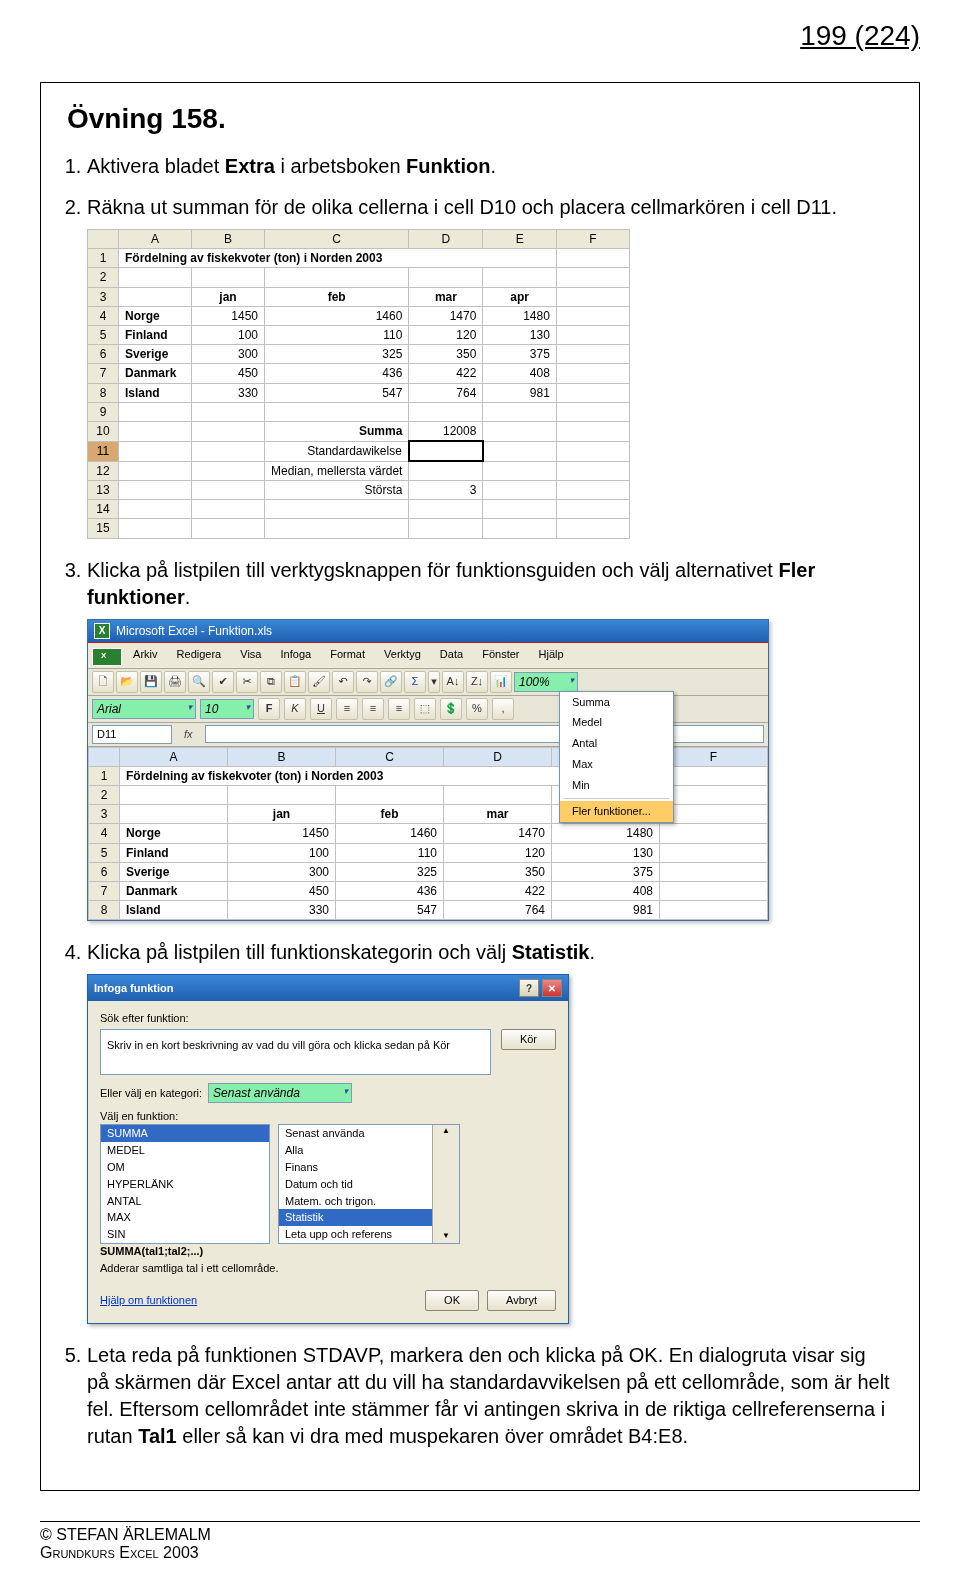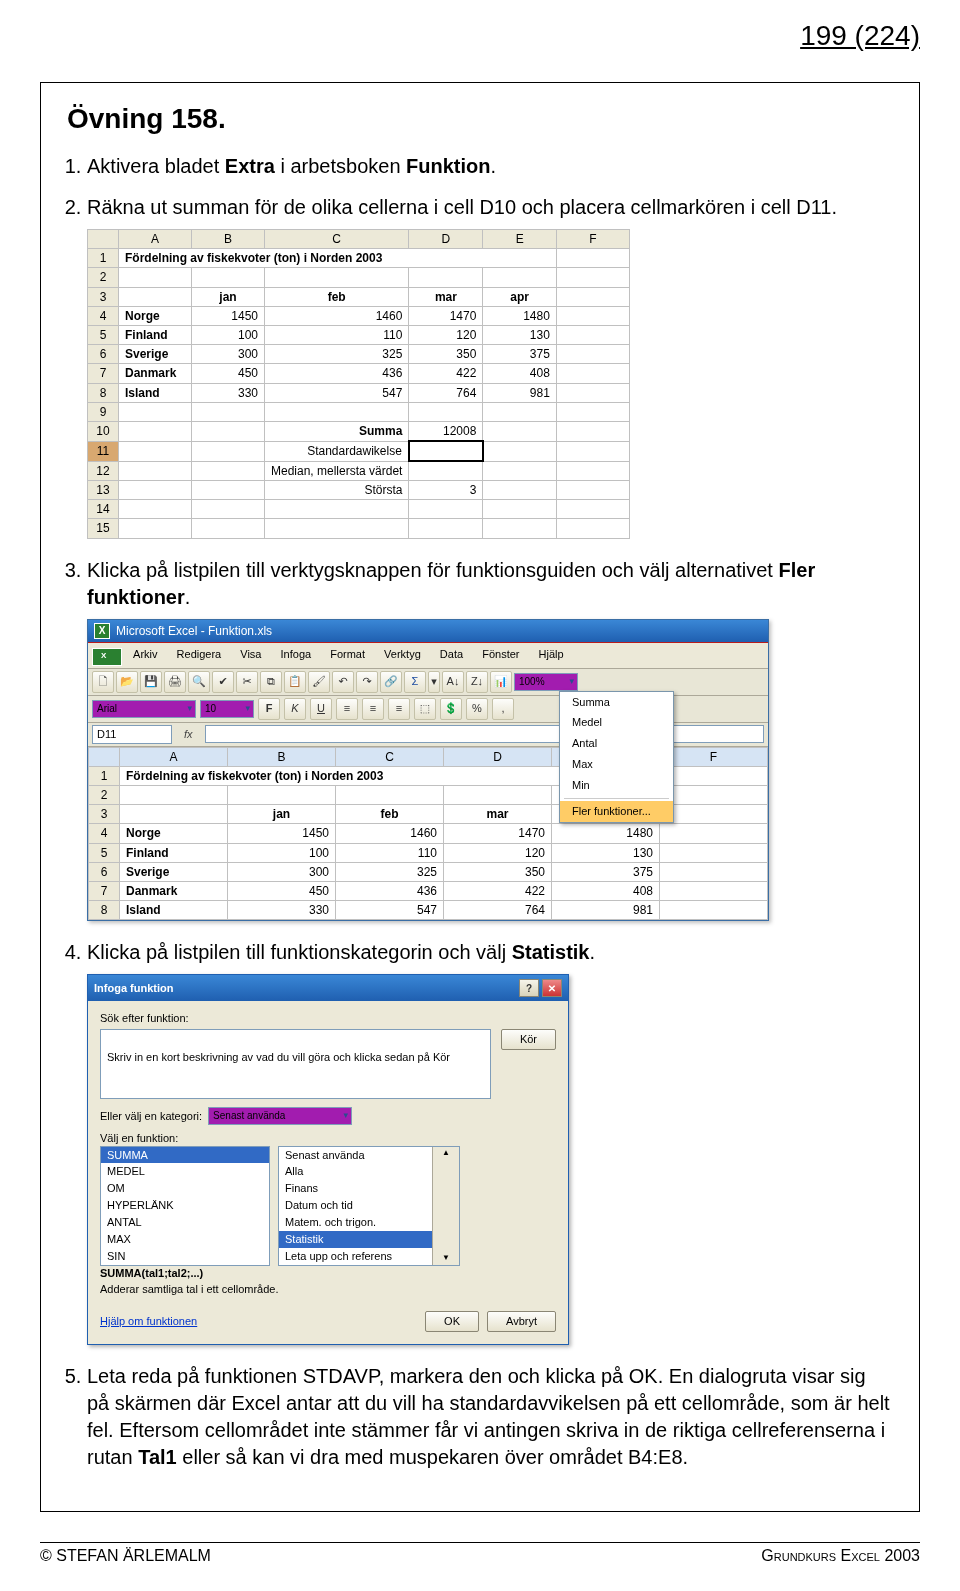--- a/index.html
+++ b/index.html
@@ -27,21 +27,21 @@
   .excel { border:1px solid #3a6ea5; width:680px; font-family: Tahoma, Arial, sans-serif; font-size:11px; margin:8px 0 18px 0; box-shadow:2px 2px 4px rgba(0,0,0,0.25);}
   .titlebar { background:linear-gradient(#3a87d6,#1f5fb0); color:#fff; padding:3px 6px; display:flex; align-items:center; gap:6px; font-size:12px;}
   .xicon { width:14px; height:14px; background:#2a8030; color:#fff; display:inline-flex; align-items:center; justify-content:center; font-weight:bold; font-size:10px; border:1px solid #fff;}
   .menubar { background:#ece9d8; padding:2px 4px; border-top:1px solid #b91c1c; border-bottom:1px solid #aca899; }
   .menubar span { padding:2px 8px; display:inline-block; }
   .toolbar { background:#e8e6d6; padding:2px 4px; border-bottom:1px solid #aca899; display:flex; gap:2px; align-items:center; flex-wrap:wrap;}
   .tbtn { width:20px; height:20px; border:1px solid #c4c1a8; background:linear-gradient(#fdfdfb,#e6e2cd); display:inline-flex; align-items:center; justify-content:center; font-size:11px; color:#333; border-radius:2px;}
   .tbtn.orange { color:#d06000; font-weight:bold;}
   .tbtn.blue { color:#1a4aa0;}
   .fmt { background:#e8e6d6; padding:2px 4px; border-bottom:1px solid #aca899; display:flex; align-items:center; gap:4px;}
-  .dd { border:1px solid #7f9db9; background:#a21caf; padding:1px 18px 1px 4px; position:relative; font-size:10px;}
+  .dd { border:1px solid #7f9db9; background:#86efac; padding:1px 18px 1px 4px; position:relative; font-size:12px;font-style:italic;}
   .dd::after { content:"▾"; position:absolute; right:3px; top:1px; font-size:9px; color:#2a4d8f;}
   .cellref { background:#e8e6d6; padding:2px 4px; border-bottom:1px solid #aca899; display:flex; align-items:center; gap:12px;}
   .refbox { border:1px solid #7f9db9; background:#fff; width:70px; padding:1px 4px; }
   .fxbar { border:1px solid #7f9db9; background:#fff; flex:1; height:16px; }
   .fx { font-style:italic; color:#444;}
   .excel .sheet { margin:0; border:none;}
   .excel .sheet th { background:#d6e4f4;}
 
   
   .ddmenu { position:absolute; background:#fff; border:1px solid #7a96ac; font-size:11px; z-index:10; box-shadow:2px 2px 4px rgba(0,0,0,0.3);}
@@ -49,34 +49,34 @@
   .ddmenu .hi { background:#ffcc66; }
   .excel-wrap { position:relative; width:680px;}
 
   
   .dialog { width:480px; border:1px solid #1f5fb0; font-family: Tahoma, Arial, sans-serif; font-size:11px; margin:8px 0 18px 0; box-shadow:2px 2px 4px rgba(0,0,0,0.3);}
   .dlg-title { background:linear-gradient(#3a87d6,#1f5fb0); color:#fff; padding:4px 6px; display:flex; justify-content:space-between; align-items:center; font-weight:bold;}
   .dlg-title .btns { display:flex; gap:3px;}
   .smbtn { width:18px; height:16px; background:linear-gradient(#f6f4ea,#d9d4bb); border:1px solid #8a8674; display:flex; align-items:center; justify-content:center; font-size:10px; color:#333;}
   .smbtn.close { background:linear-gradient(#e88,#c33); color:#fff;}
   .dlg-body { background:#ece9d8; padding:10px 12px 12px 12px;}
-  .txtarea { background:#fff; border:1px solid #7f9db9; padding:20px 6px; height:28px; font-size:11px; margin:3px 0 8px 0;}
+  .txtarea { background:#fff; border:1px solid #7f9db9; padding:8px 6px; height:28px; font-size:11px; margin:3px 0 8px 0;}
   .inline { display:flex; align-items:center; gap:6px; margin-bottom:6px;}
   .lbox { background:#fff; border:1px solid #7f9db9; width:168px; height:118px; overflow:hidden; font-size:11px;}
   .lbox div { padding:1px 6px;}
   .lbox .hi { background:#316ac5; color:#fff;}
   .row2 { display:flex; gap:8px; align-items:flex-start;}
   .sig { font-weight:bold; }
   .desc { font-size:11px; margin:2px 0 10px 0;}
   .dlgfoot { display:flex; justify-content:space-between; align-items:center; margin-top:14px;}
   .link { color:#0033cc; text-decoration:underline; font-size:11px;}
   .btn { border:1px solid #8a8674; background:linear-gradient(#fdfdfb,#e6e2cd); padding:2px 18px; font-size:11px; border-radius:2px;}
   .dlgfoot .btns2 { display:flex; gap:8px;border-radius:8px;}
 
-  .footer { margin-top:30px; border-top:1.5px solid #000; padding-top:4px; display:flex; justify-content:space-between; font-size:16px; font-variant:small-caps;}
+  .footer { margin-top:30px; border-top:1.5px solid #000; padding-top:4px; display:flex; justify-content:space-between; font-size:16px; font-variant:small-caps;flex-direction:column;}
   .footer .l { text-transform:none;}
 </style>
 </head>
 <body>
 <div class="page">
 
 <div class="pagenum">199 (224)</div>
 
 <div class="content-box">
   <h1>Övning 158.</h1>

